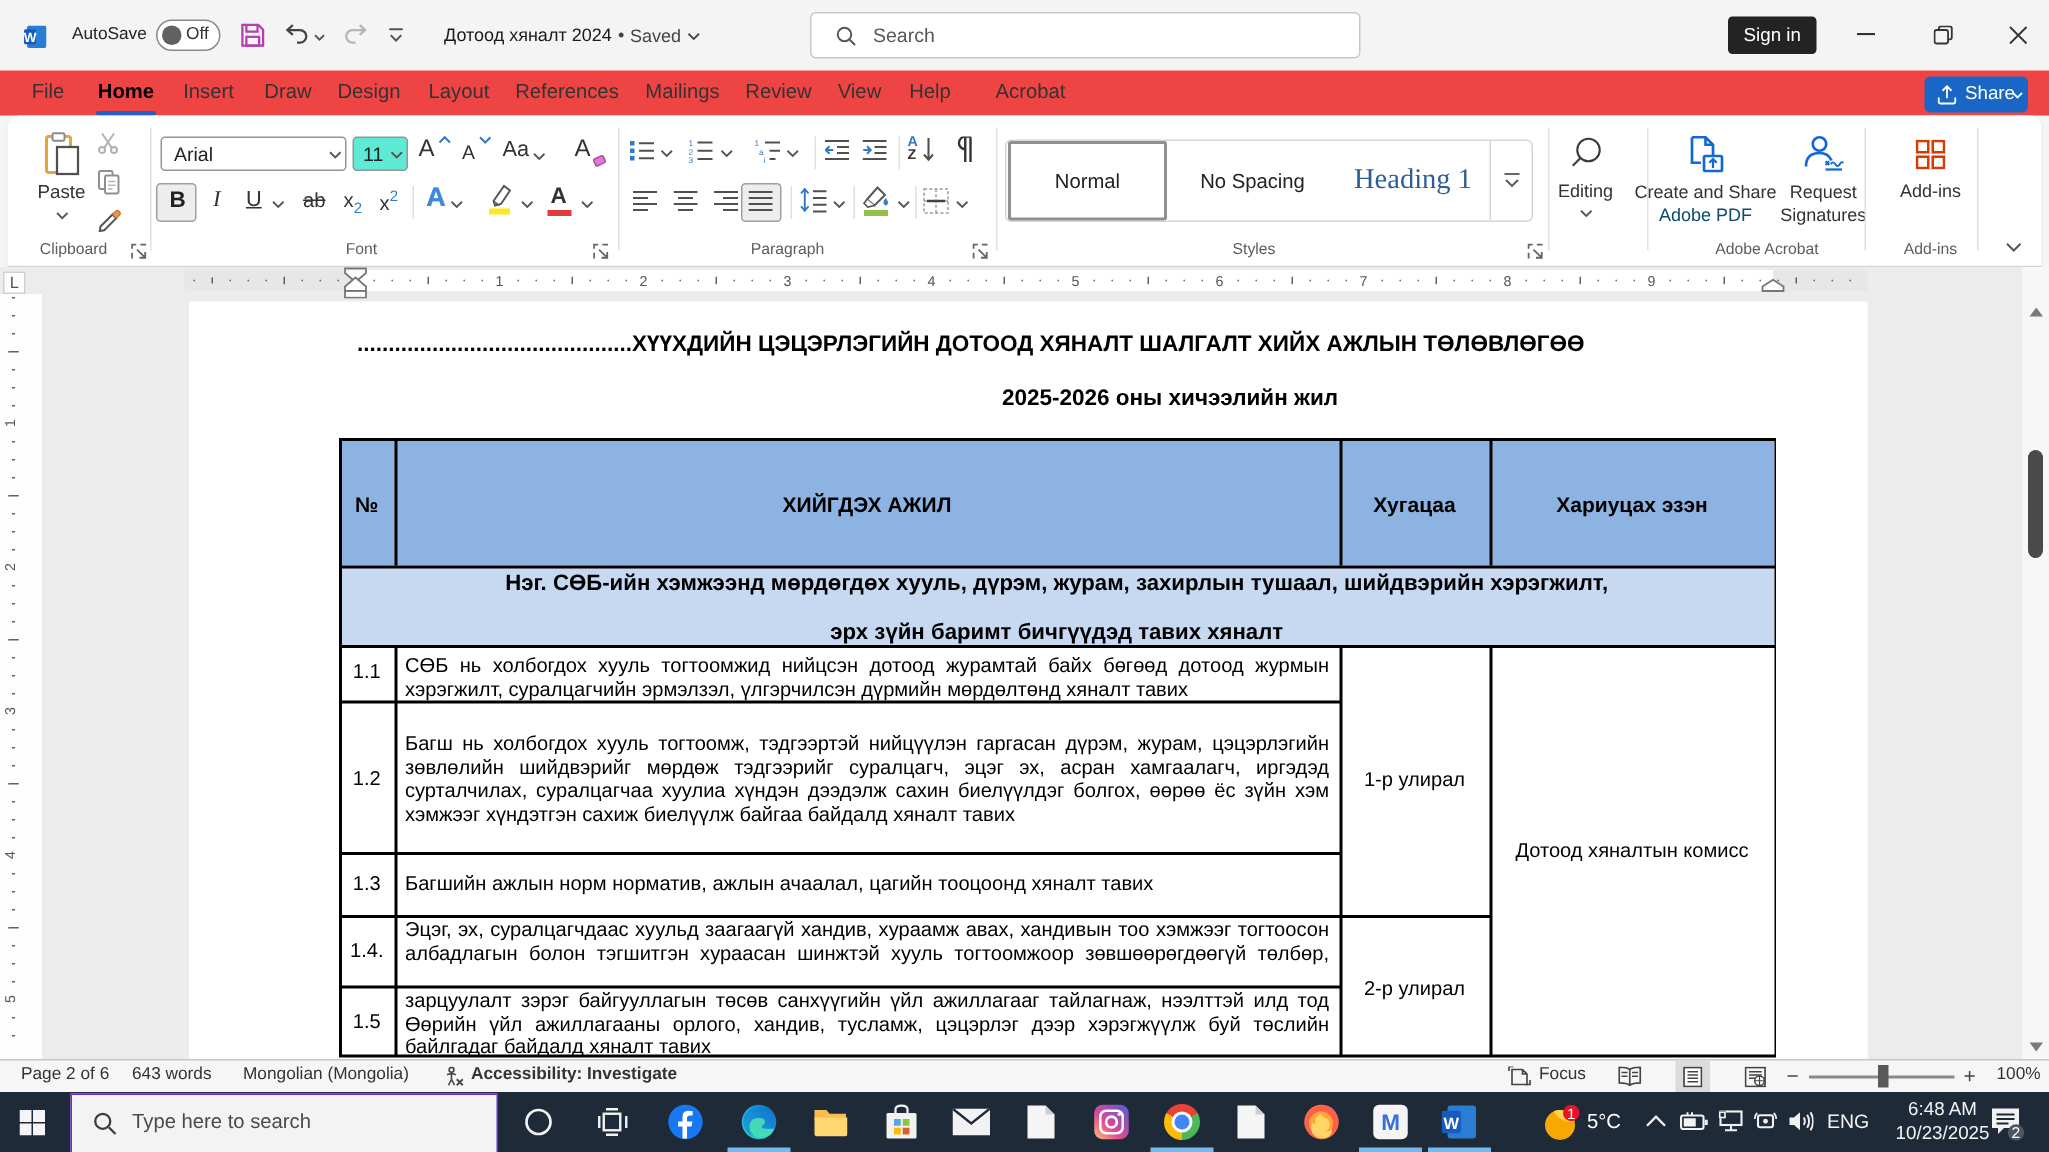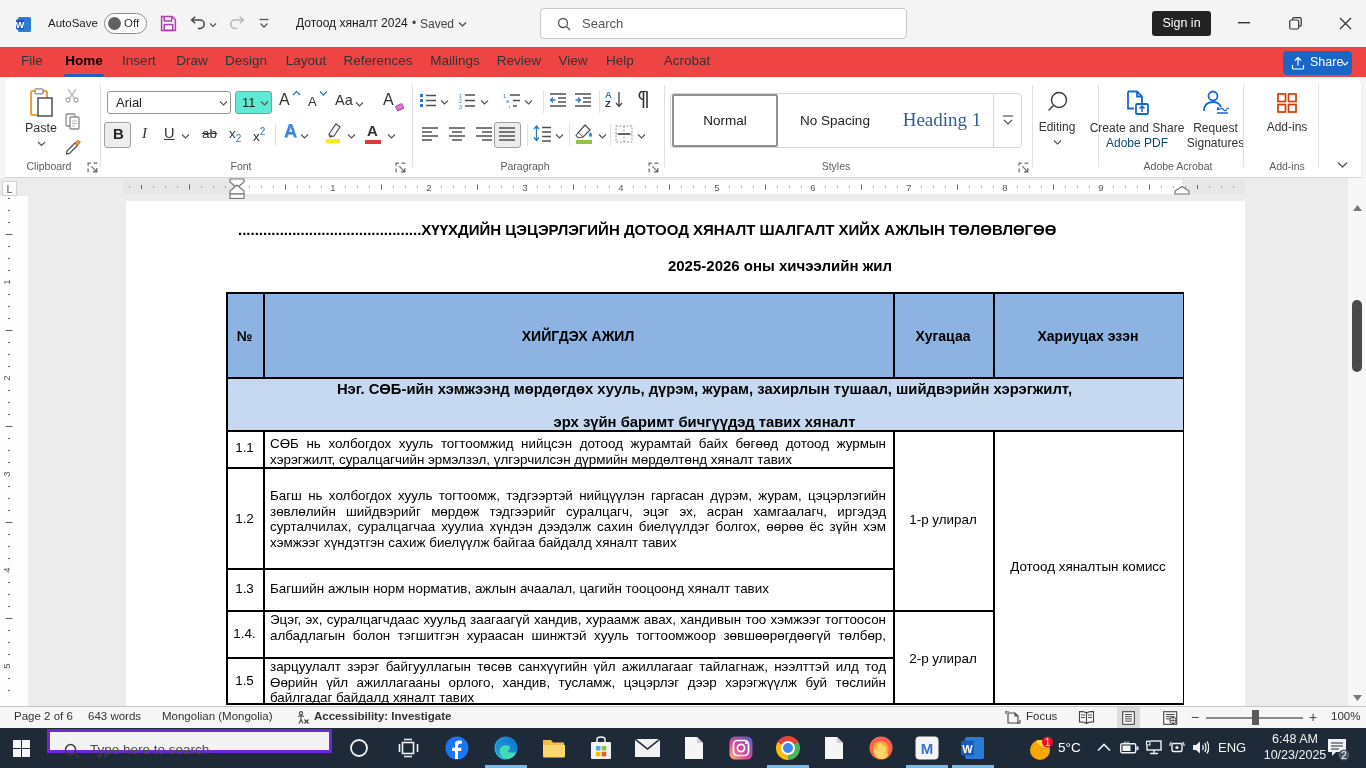--- a/index.html
+++ b/index.html
@@ -653,21 +653,21 @@
   </div>
   <div id="taskbar">
 
     <svg class="abs" style="left:13px;top:12px" width="17" height="17" viewBox="0 0 17 17">
       <rect x="0" y="0" width="8" height="8" fill="#f5f5f5"></rect>
         <rect x="9" y="0" width="8" height="8" fill="#f5f5f5"></rect>
       <rect x="0" y="9" width="8" height="8" fill="#f5f5f5"></rect>
         <rect x="9" y="9" width="8" height="8" fill="#f5f5f5"></rect>
     </svg>
 
-    <div class="abs" style="left:47px;top:1px;width:285px;height:24px;background:#f3f3f3;border:3px solid #6d28d9;">
+    <div class="abs" style="left:47px;top:1px;width:285px;height:40px;background:#f3f3f3;border:1px solid #6d28d9;">
       <svg class="abs" style="left:14px;top:11px" width="16" height="16" viewBox="0 0 16 16">
         <circle cx="6.5" cy="6.5" r="5" fill="none" stroke="#3b3b3b" stroke-width="1.5"></circle>
         <path d="M10.5 10.5 L15 15" stroke="#3b3b3b" stroke-width="1.5"></path>
       </svg>
       <div class="abs" style="left:40px;top:10px;font-size:13.5px;color:#4a4a4a;">Type here to search</div>
     </div>
 
     <svg class="abs" style="left:349px;top:10px" width="20" height="20" viewBox="0 0 20 20">
         <circle cx="10" cy="10" r="8" fill="none" stroke="#f2f2f2" stroke-width="1.8"></circle>
       </svg>

